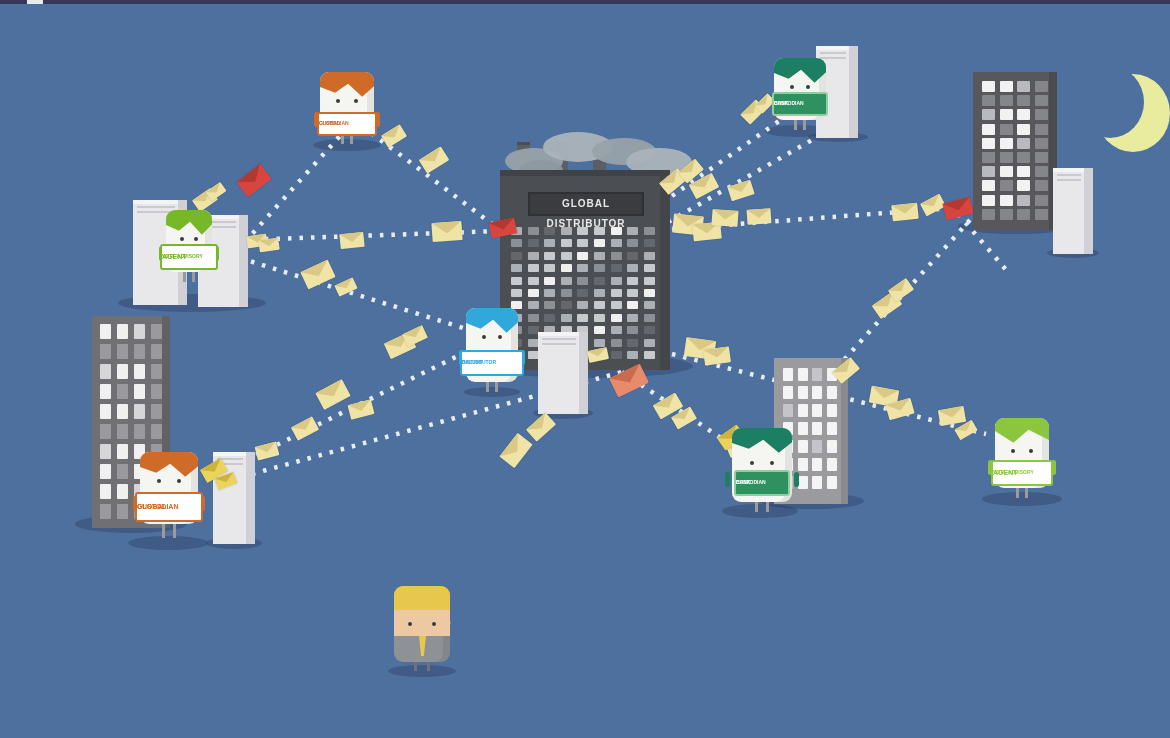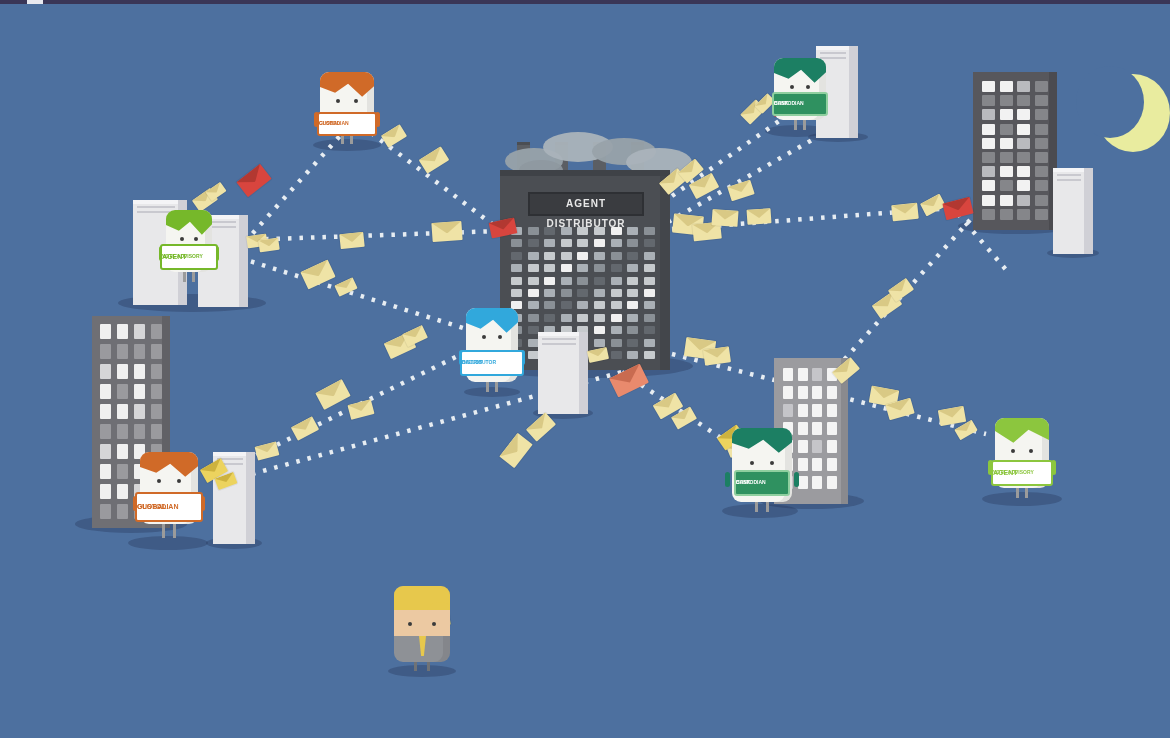--- a/index.html
+++ b/index.html
@@ -258,21 +258,21 @@
         <i style="background: rgb(198, 202, 205); position: static;"></i>
         <i style="background: rgb(198, 202, 205); position: static;"></i>
         <i style="background: rgb(240, 240, 240); position: static;"></i>
         <i style="background: rgb(170, 176, 182); position: static;"></i>
         <i style="background: rgb(138, 144, 150); position: static;"></i>
         <i style="background: rgb(99, 104, 110); position: static;"></i>
         <i style="background: rgb(170, 176, 182); position: static;"></i>
         <i style="background: rgb(198, 202, 205); position: static;"></i>
       </div>
   </div>
-  <div class="plaque">AGENT DISTRIBUTOR</div>
+  <div class="plaque">GLOBAL DISTRIBUTOR</div>
   <div class="bld tower-light" style="left:538px;top:332px;width:50px;height:82px;"></div>
 
   <div class="bld tower-light" style="left:816px;top:46px;width:42px;height:92px;"></div>
 
   <div class="bld tower-dark" style="left:973px;top:72px;width:84px;height:158px;">
     <div class="winbox" style="position: absolute; left: 9px; top: 9px; grid-template-columns: repeat(4, 13px); grid-auto-rows: 11px; gap: 3.2px 4.6px;">
         <i style="background: rgb(242, 242, 242); position: static;"></i>
         <i style="background: rgb(242, 242, 242); position: static;"></i>
         <i style="background: rgb(185, 186, 190); position: static;"></i>
         <i style="background: rgb(133, 134, 138); position: static;"></i>

